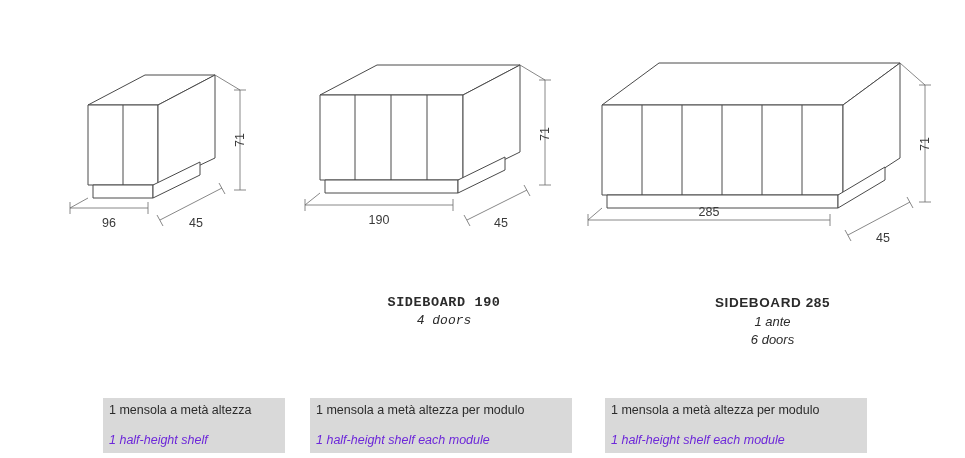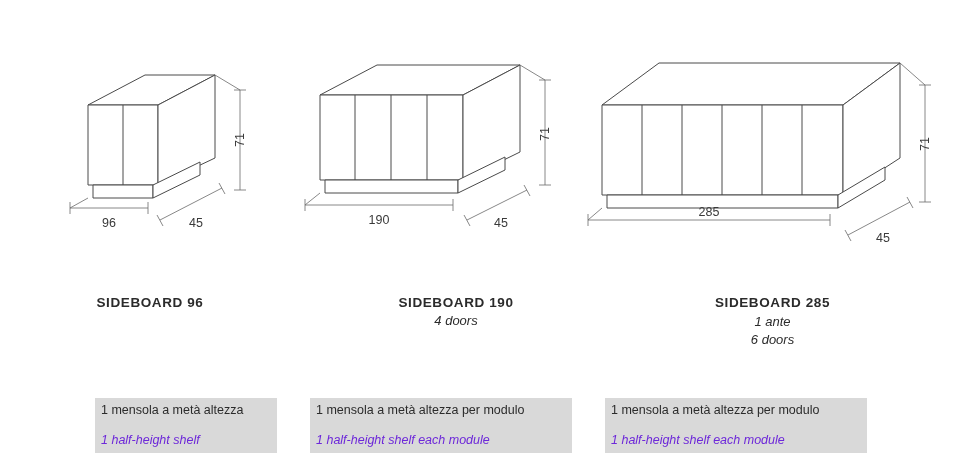--- a/index.html
+++ b/index.html
@@ -74,26 +74,26 @@
     white-space: nowrap;
   }
   .note-en {
     font-size: 12.5px;
     font-style: italic;
     color: #6d28d9;
     white-space: nowrap;
     margin-top: 16px;
   }
 
-  .n1 { left: 95px;  top: 398px; width: 182px; }
+  .n1 { left: 103px;  top: 398px; width: 182px; }
   .n2 { left: 310px; top: 398px; width: 262px; }
   .n3 { left: 605px; top: 398px; width: 262px; }
 
   .c1 { left: 0px;   top: 295px; }
-  .c2 { left: 16px;   top: 295px; }
+  .c2 { left: 4px;   top: 295px; font-family: Liberation Mono, monospace; }
   .c3 { left: 0px;   top: 295px; }
 
   .dimtext {
     font-family: "Liberation Sans", sans-serif;
     font-size: 12.5px;
     fill: #3a3a3a;
   }
 </style>
 </head>
 <body>
@@ -137,21 +137,20 @@
           <line x1="215" y1="45" x2="240" y2="60"></line>
         </g>
 
         <text class="dimtext" x="109" y="197" text-anchor="middle">96</text>
         <text class="dimtext" x="196" y="197" text-anchor="middle">45</text>
         <text class="dimtext" x="244" y="110" text-anchor="middle" transform="rotate(-90 244 110)">71</text>
       </svg>
     </div>
 
     <div class="caption c1">
-      <div class="cap-title">SIDEBOARD 96</div>
     </div>
   </div>
 
   <div class="product p2">
 
     <div class="drawing">
       <svg width="290" height="230" viewBox="0 0 290 230" xmlns="http://www.w3.org/2000/svg">
         <g fill="none" stroke="#4a4a4a" stroke-width="1" stroke-linejoin="round">
 
           <polygon points="25,65 82,35 225,35 168,65" fill="#ffffff"></polygon>

